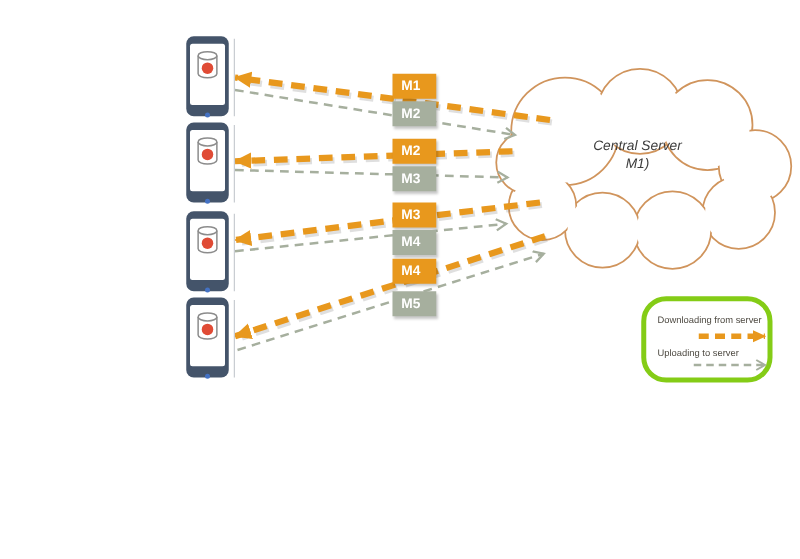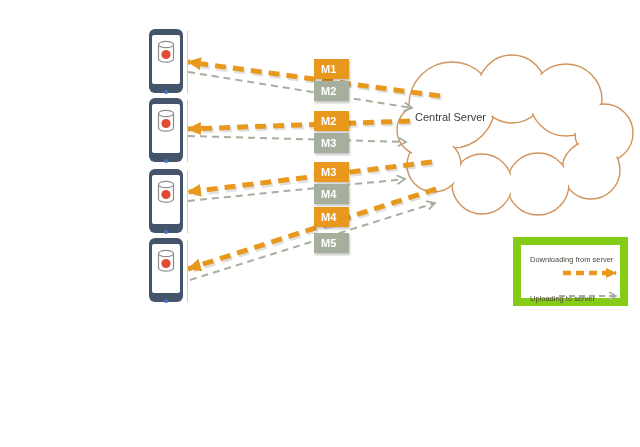--- a/index.html
+++ b/index.html
@@ -19,29 +19,29 @@
   .phone-shadow-line{position:absolute;width:1px;background:#C9CDD2;left:187px;z-index:2;}
 
   
   .mbox{position:absolute;left:314px;width:35px;height:20px;z-index:2;
         color:#ffffff;font-size:11px;font-weight:bold;line-height:20px;padding-left:7px;
         box-sizing:border-box;box-shadow:1px 2px 2px rgba(0,0,0,0.22);}
   .mbox.download{background:#E8981D;}
   .mbox.upload{background:#A6AF9E;}
 
   
-  .cloud-text{position:absolute;left:415px;top:111px;width:190px;z-index:2;text-align:left;
-              color:#3C3C3C;font-size:11px;line-height:13.5px;}
+  .cloud-text{position:absolute;left:415px;top:111px;width:190px;z-index:2;text-align:center;
+              color:#3C3C3C;font-size:11px;line-height:13.5px;font-style:italic;}
 
   
-  .legend{position:absolute;left:513px;top:237px;width:115px;height:69px;z-index:2;
-          border:8px solid #84cc16;border-radius:0;background:#ffffff;box-sizing:border-box;}
+  .legend{position:absolute;left:513px;top:237px;width:105px;height:69px;z-index:2;
+          border:4px solid #84cc16;border-radius:20px;background:#ffffff;box-sizing:border-box;}
   .legend .lg-label{position:absolute;left:9px;color:#4E4A42;font-size:7.5px;white-space:nowrap;}
   .legend .lg-label.l1{top:10px;}
-  .legend .lg-label.l2{top:37px;margin-top:12px;}
+  .legend .lg-label.l2{top:37px;}
   .legend svg{position:absolute;left:0;top:0;}
 </style>
 </head>
 <body>
 
 <div id="canvas">
 
   <svg id="bg-svg" width="640" height="447" viewBox="0 0 640 447">
     <defs>
       <marker id="mOr" markerUnits="userSpaceOnUse" markerWidth="16" markerHeight="14" refX="13" refY="6.5" orient="auto">
@@ -154,20 +154,21 @@
   <div class="mbox upload" style="top:133px">M3</div>
 
   <div class="mbox download" style="top:162px">M3</div>
   <div class="mbox upload" style="top:184px">M4</div>
 
   <div class="mbox download" style="top:207px">M4</div>
   <div class="mbox upload" style="top:233px">M5</div>
 
   <div class="cloud-text">
     <div>Central Server</div>
+    <div>M1)</div>
   </div>
 
   <div class="legend">
     <div class="lg-label l1">Downloading from server</div>
     <div class="lg-label l2">Uploading to server</div>
     <svg width="111" height="65" viewBox="0 0 111 65">
       <defs>
         <marker id="legOr" markerUnits="userSpaceOnUse" markerWidth="13" markerHeight="11" refX="10" refY="5" orient="auto">
           <path d="M0,0 L11,5 L0,10 Z" fill="#E8981D"></path>
         </marker>

